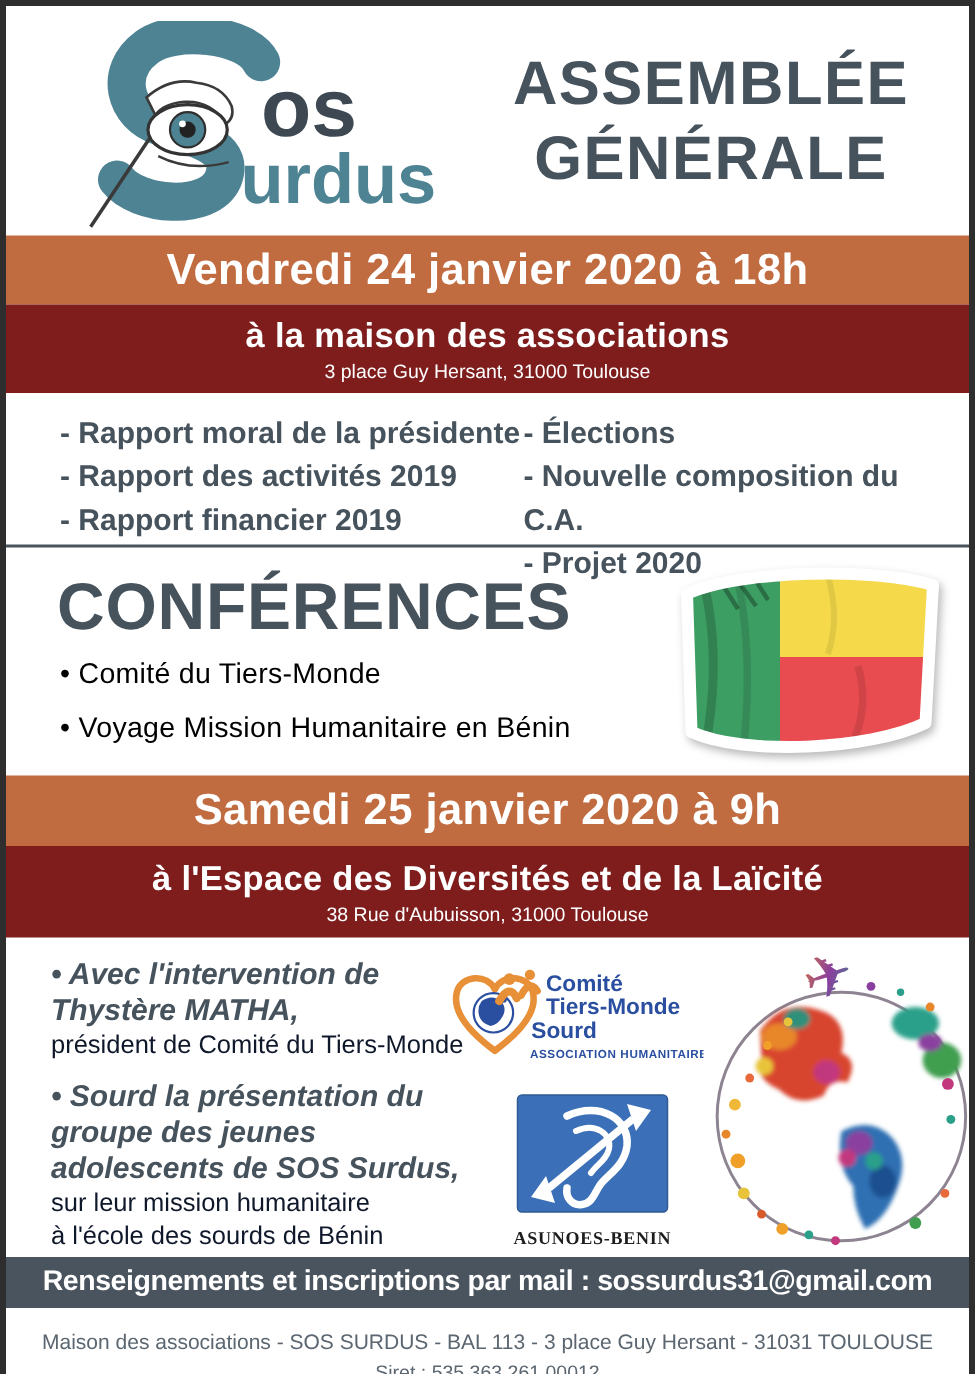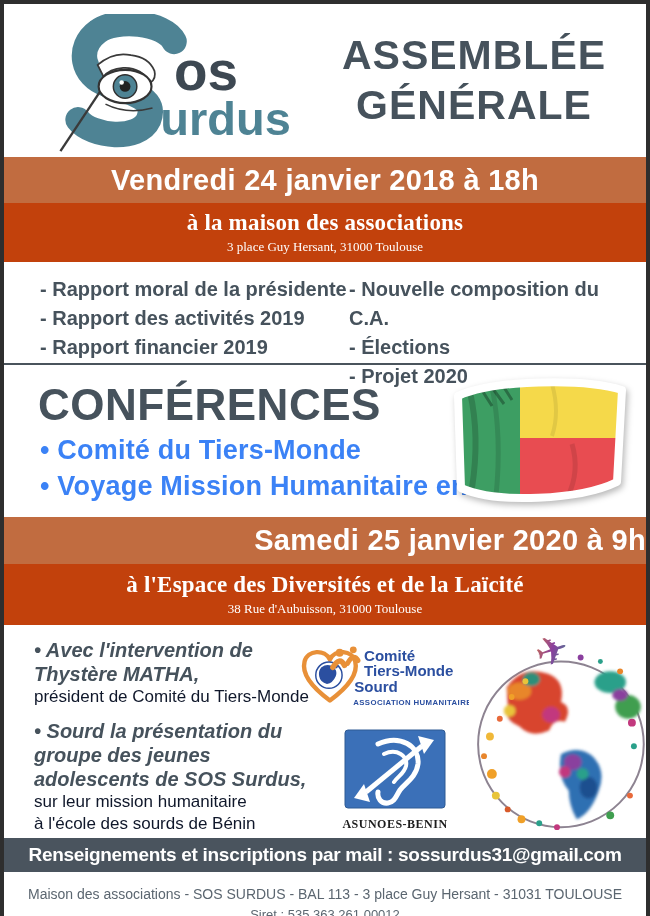--- a/index.html
+++ b/index.html
@@ -12,42 +12,42 @@
   
   .logo-wrap { position:absolute; left:52px; top:10px; width:245px; height:142px; }
   .title {
     position:absolute; left:300px; top:26px; width:340px; text-align:center;
     font-size:41px; font-weight:bold; color:#46525c; letter-spacing:1px; line-height:50px;
   }
   
   .band { position:absolute; left:0; right:0; display:flex; flex-direction:column;
           align-items:center; justify-content:center; color:#fff; text-align:center; }
   .band-orange { background:#c16c40; }
-  .band-teal   { background:#c2410c;font-family:Liberation Serif, serif; }
+  .band-teal   { background:#7f1d1d; }
   .band-dark   { background:#4a545e; }
   .band .date-line { font-size:29px; font-weight:bold; letter-spacing:.3px; }
   .band .venue-line { font-size:23px; font-weight:bold; letter-spacing:.2px; }
   .band .addr-line  { font-size:13px; margin-top:3px; }
   #band-date1  { top:153px; height:46px; }
   #band-venue1 { top:199px; height:59px; }
-  #band-date2  { top:513px; height:47px;align-items:flex-end; }
+  #band-date2  { top:513px; height:47px; }
   #band-venue2 { top:560px; height:61px; }
   #band-contact{ top:834px; height:34px; font-size:19px; font-weight:bold; letter-spacing:-0.3px; }
   
   .agenda { position:absolute; top:271px; left:36px; right:10px; display:flex; }
   .agenda ul { list-style:none; }
   .agenda .col-left  { width:309px; }
   .agenda .col-right { flex:1; }
   .agenda li { font-size:20px; font-weight:bold; line-height:29px; color:#46525c; }
   .divider { position:absolute; left:0; right:0; top:359px; height:2px; background:#4a545c; }
   
   .conf-title { position:absolute; left:34px; top:376px; font-size:44px; font-weight:bold;
                 color:#46525c; letter-spacing:.5px; }
   .conf-items { position:absolute; left:36px; top:428px; list-style:none; }
-  .conf-items li { font-size:27px; font-weight:bold; color:#3b82f6; line-height:36px; letter-spacing:.2px; }
+  .conf-items li { font-size:19px; font-weight:normal; color:#000000; line-height:36px; letter-spacing:.2px; }
   .flag { position:absolute; right:16px; top:372px; filter:drop-shadow(2px 3px 3px rgba(0,0,0,.28)); }
   
   .speakers { position:absolute; left:30px; top:634px; width:282px; }
   .speakers .bold-line { font-size:20px; font-weight:bold; line-height:24px;font-style:italic; }
   .speakers .sub-line  { font-size:17px; line-height:22px; color:#0f172a; }
   .speakers .gap { height:11px; }
   .ctms { position:absolute; left:293px; top:640px; }
   .asunoes { position:absolute; left:336px; top:724px; width:110px; text-align:center; }
   .asunoes-label { font-family:"Liberation Serif", serif; font-weight:bold; font-size:12px;
                    color:#1d1d1d; letter-spacing:.5px; margin-top:3px; }
@@ -84,36 +84,36 @@
       <text x="104" y="124" font-size="48" font-weight="bold" fill="#4e8394" font-family="Liberation Sans, sans-serif">urdus</text>
     </svg>
   </div>
 
   <div class="title">
     <div>ASSEMBLÉE</div>
     <div>GÉNÉRALE</div>
   </div>
 
   <div class="band band-orange" id="band-date1">
-    <div class="date-line">Vendredi 24 janvier 2018 à 18h</div>
+    <div class="date-line">Vendredi 24 janvier 2020 à 18h</div>
   </div>
   <div class="band band-teal" id="band-venue1">
     <div class="venue-line">à la maison des associations</div>
     <div class="addr-line">3 place Guy Hersant, 31000 Toulouse</div>
   </div>
 
   <div class="agenda">
     <ul class="col-left">
       <li>- Rapport moral de la présidente</li>
       <li>- Rapport des activités 2019</li>
       <li>- Rapport financier 2019</li>
     </ul>
     <ul class="col-right">
+      <li>- Élections</li>
       <li>- Nouvelle composition du C.A.</li>
-      <li>- Élections</li>
       <li>- Projet 2020</li>
     </ul>
   </div>
 
   <div class="divider"></div>
 
   <div class="conf-title">CONFÉRENCES</div>
   <ul class="conf-items">
     <li>• Comité du Tiers-Monde</li>
     <li>• Voyage Mission Humanitaire en Bénin</li>

